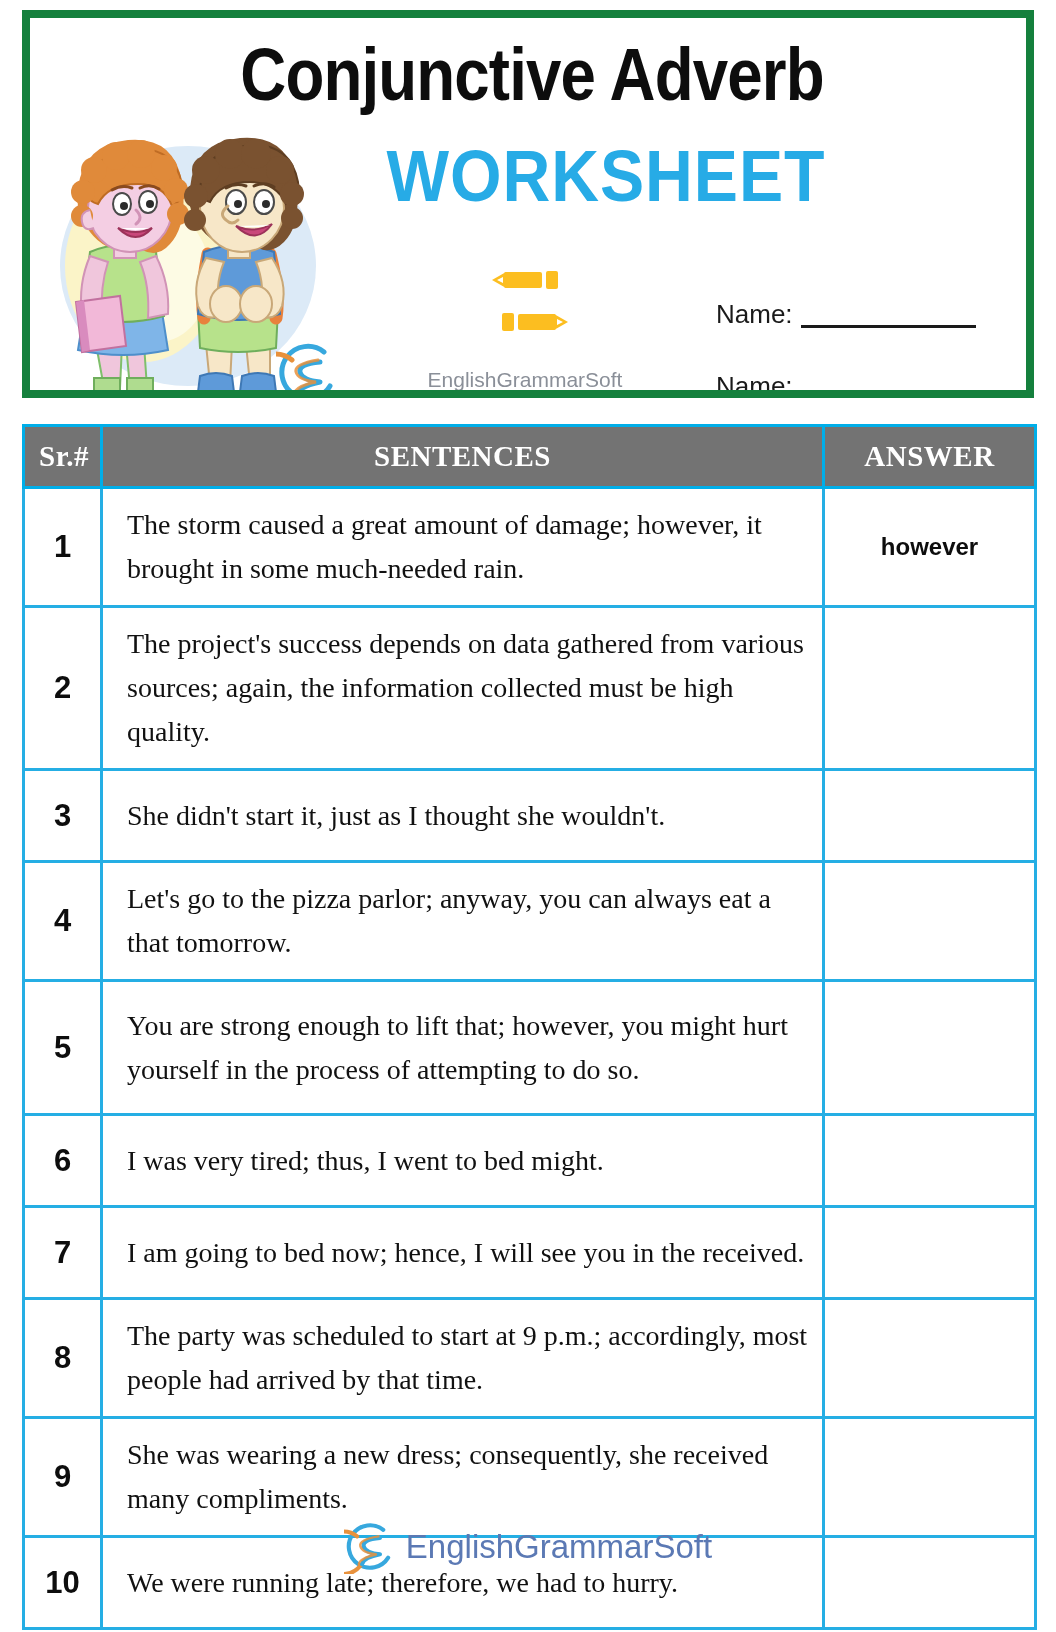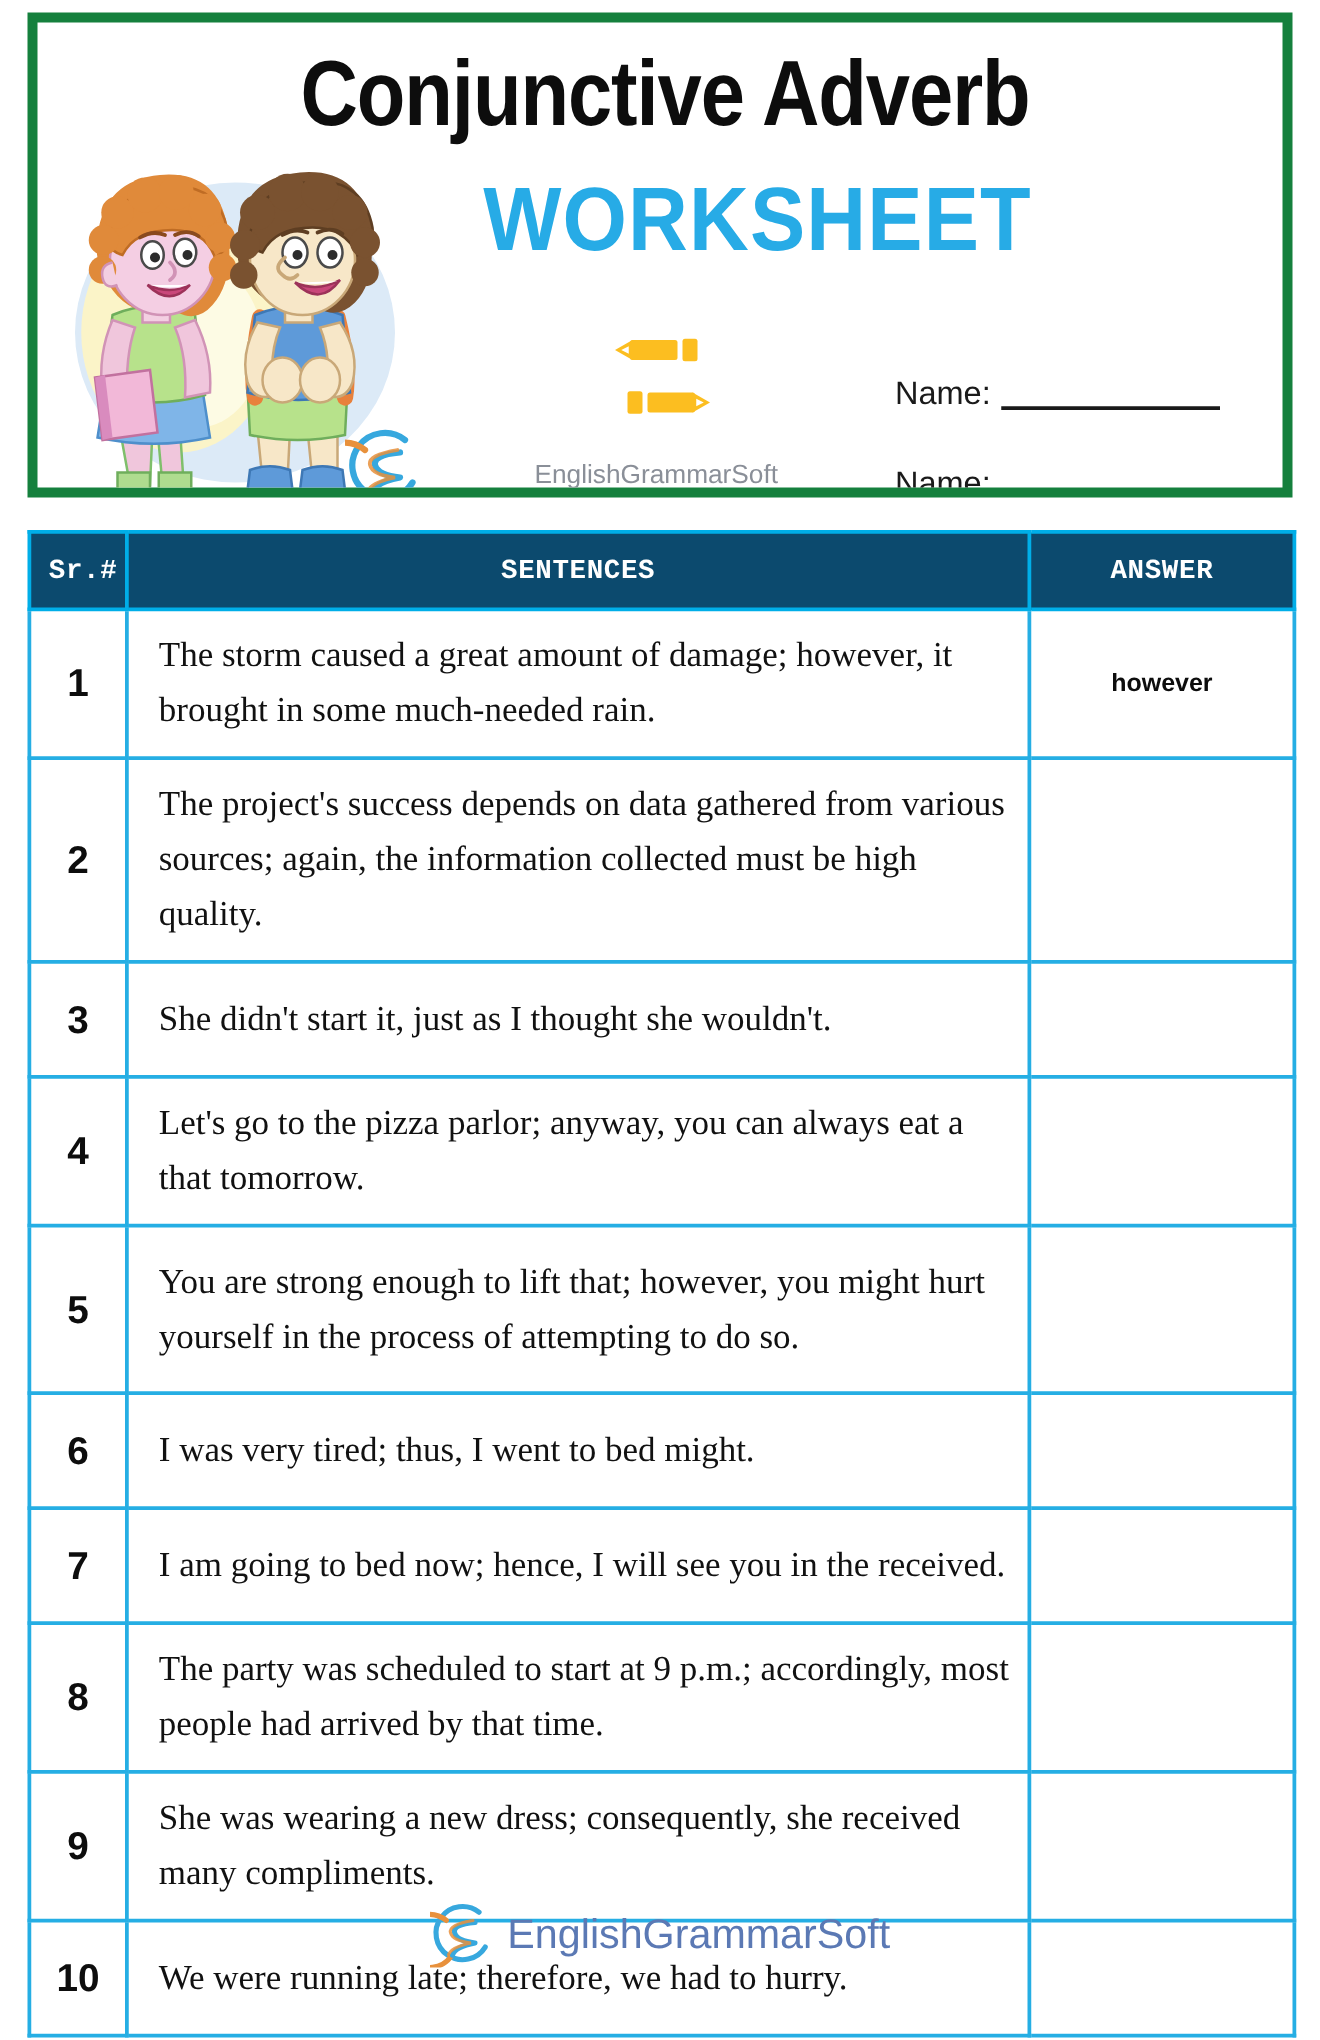--- a/index.html
+++ b/index.html
@@ -145,26 +145,26 @@
     border-collapse: collapse;
     table-layout: fixed;
   }
   .wsheet-table th,
   .wsheet-table td {
     border: 3px solid #25AEE4;
     box-sizing: border-box;
     vertical-align: middle;
   }
   .wsheet-table thead th {
-    background: #0c4a6e;
+    background: #737373;
     border-color: #00AEE8;
     color: #ffffff;
-    font-family: Liberation Mono, monospace;
+    font-family: Liberation Serif, serif;
     font-weight: bold;
-    font-size: 22px;
+    font-size: 29px;
     letter-spacing: 0.5px;
     height: 62px;
     padding: 0 14px;
     transform: none;
   }
   th.col-sr {
     width: 78px;
     text-align: left;
     padding-left: 18px;
   }
@@ -192,21 +192,21 @@
     font-family: Liberation Serif, serif;
     font-size: 28px;
     line-height: 44px;
     color: #111111;
   }
   td.cell-ans {
     width: 212px;
     text-align: center;
     font-family: "Liberation Sans", sans-serif;
     font-weight: bold;
-    font-size: 20px;
+    font-size: 24px;
     color: #0d0d0d;
   }
 
   .r-h2 { height: 92px; }
   .r-h3 { height: 134px; }
 
   
   .footer {
     position: absolute;
     left: 0;

